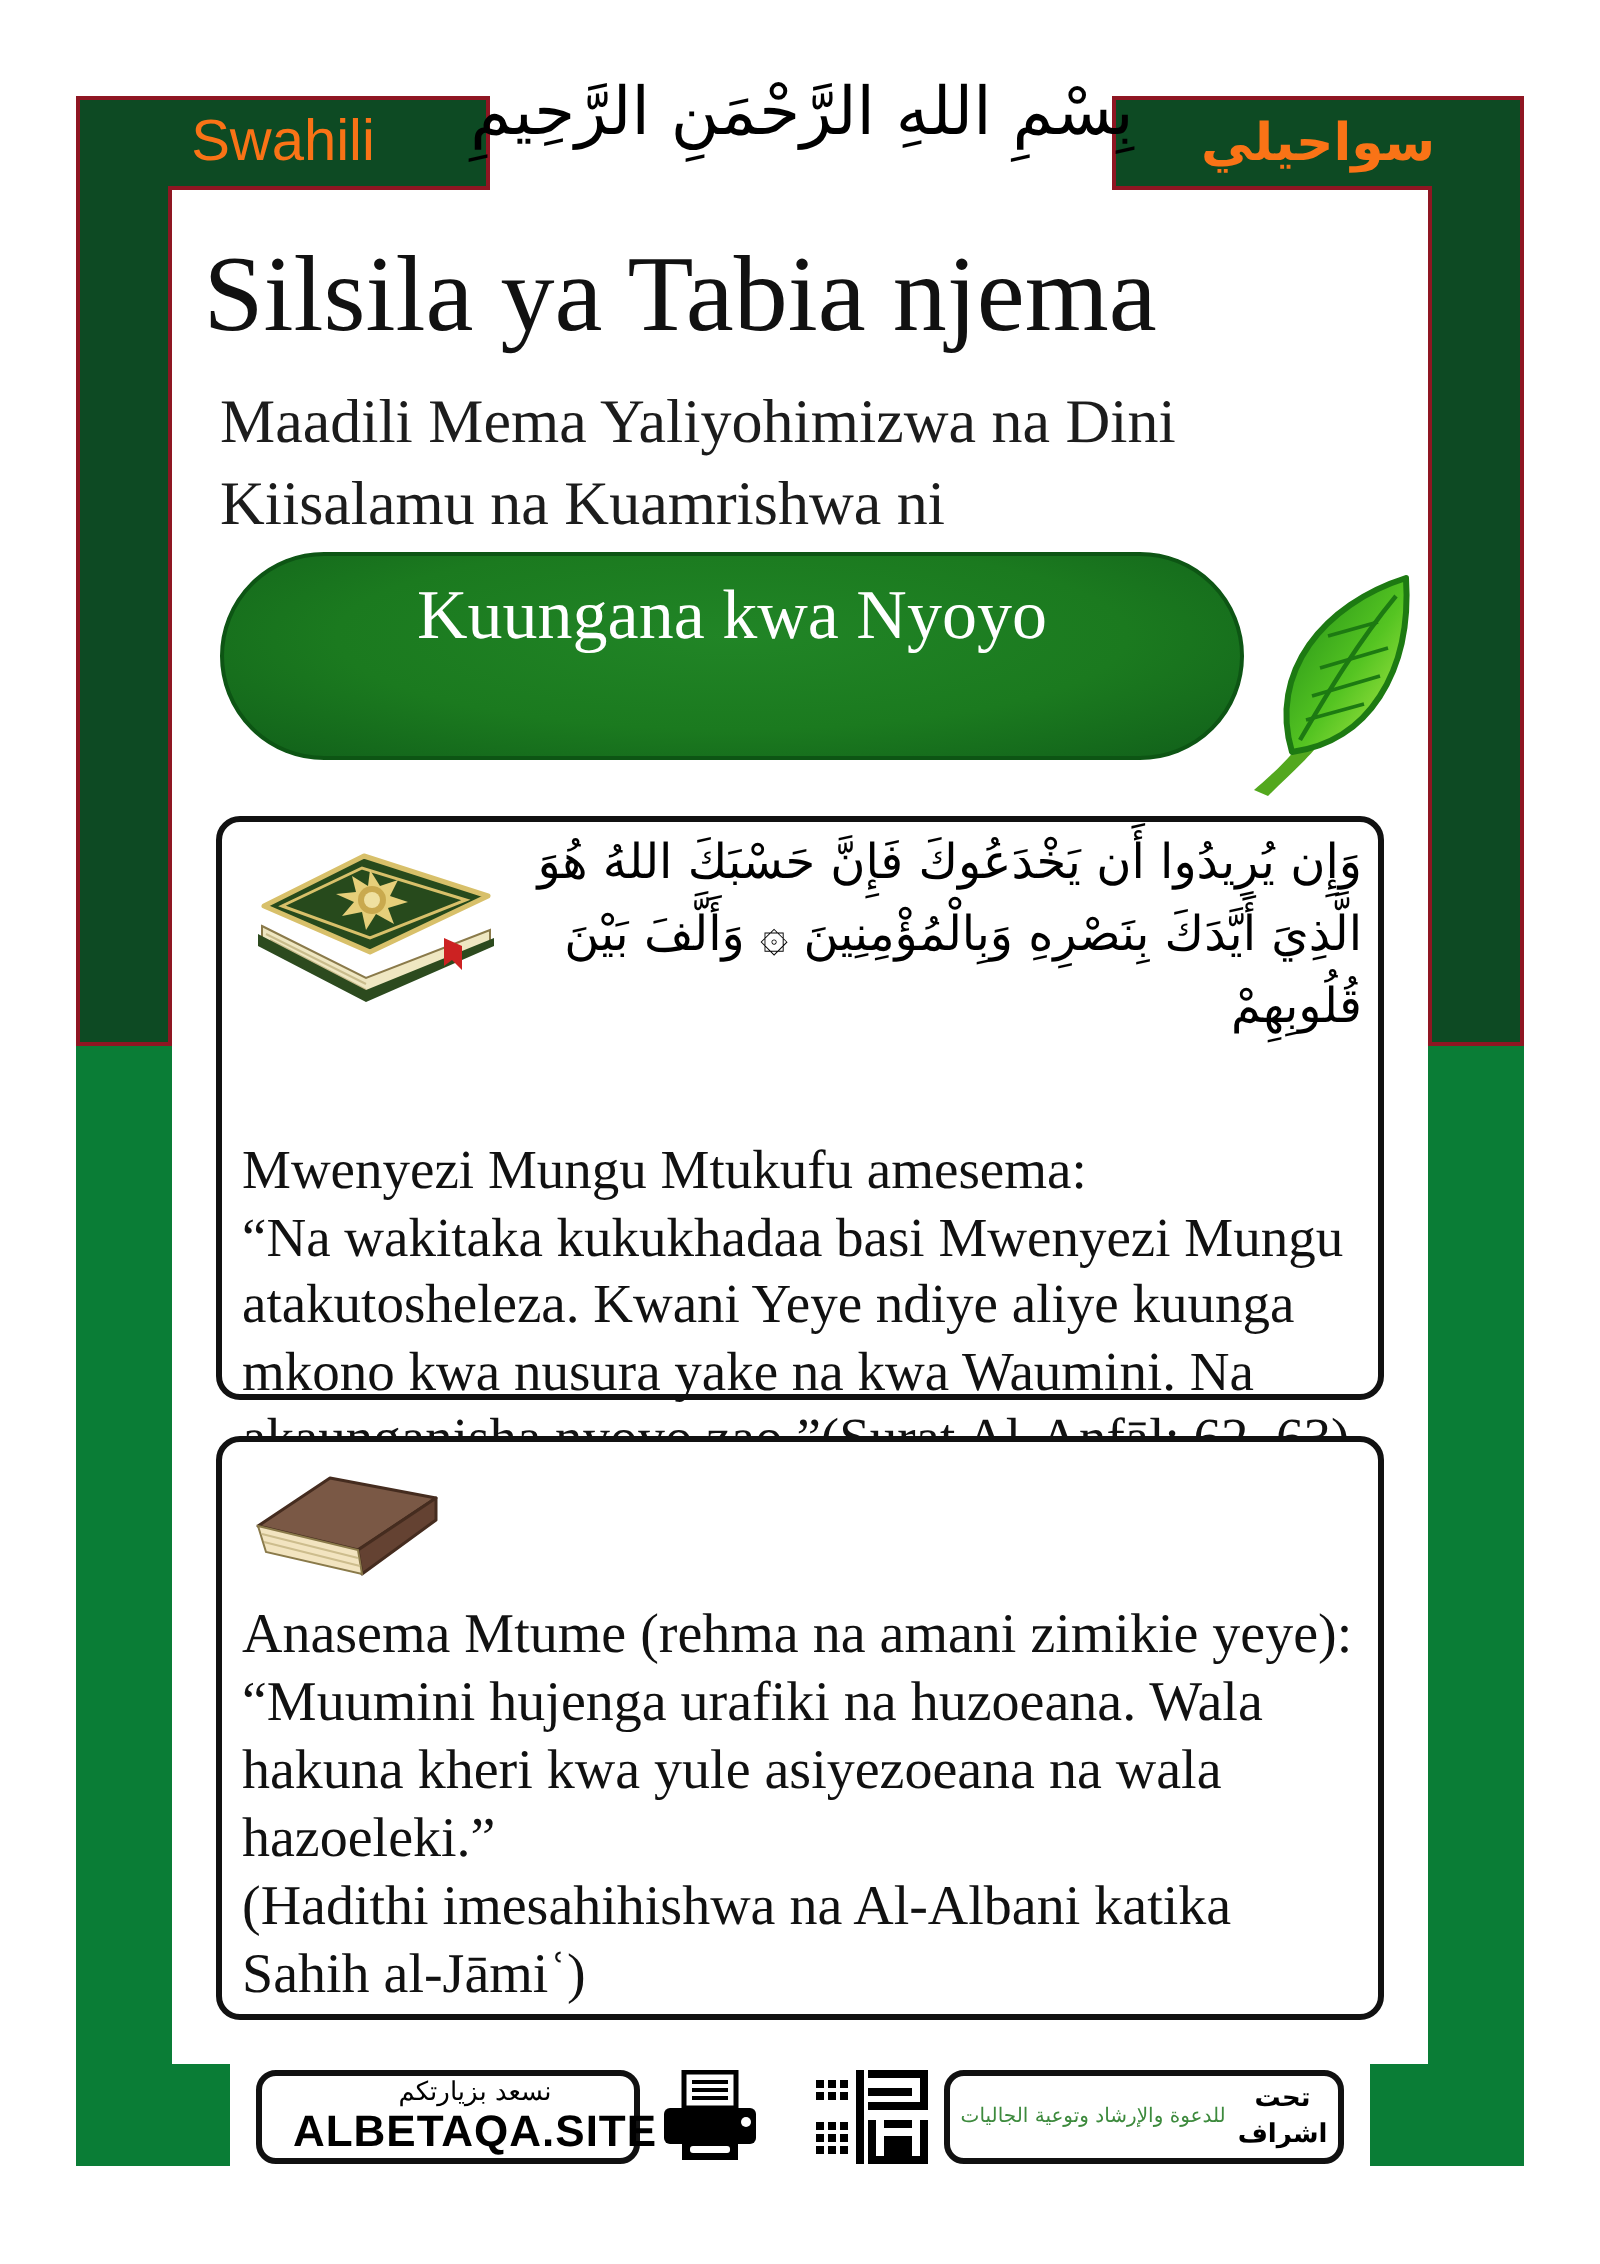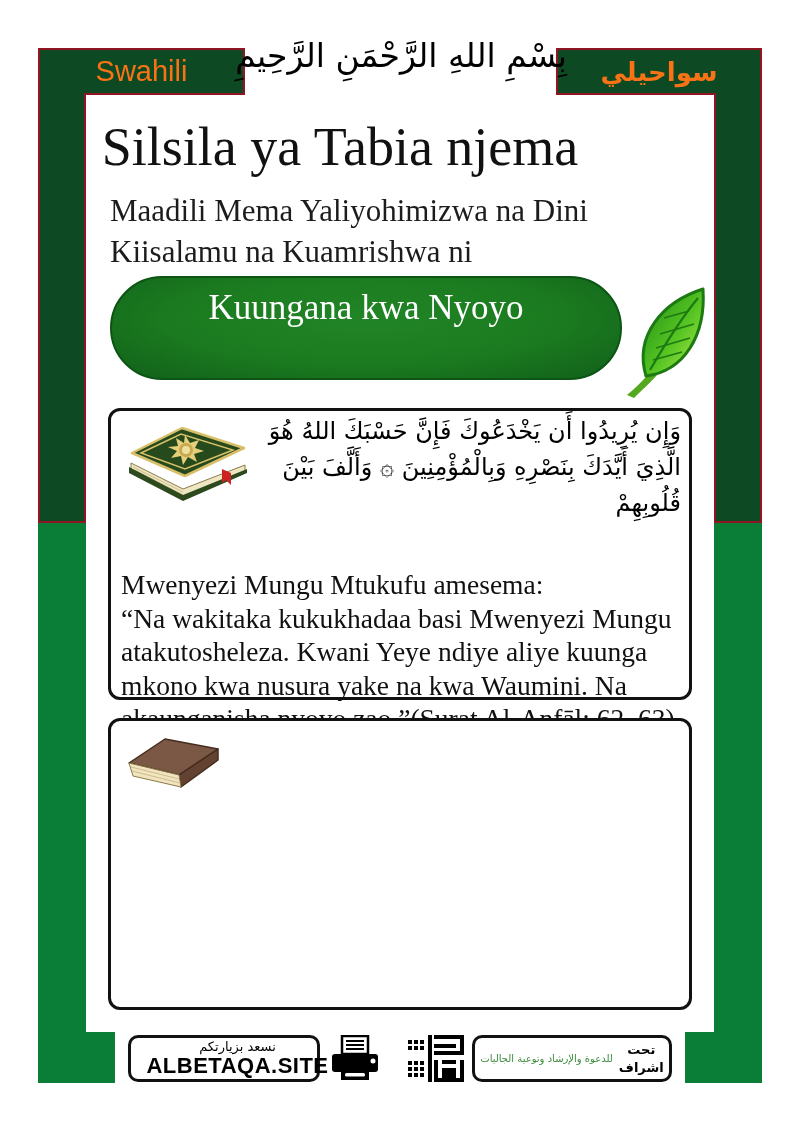--- a/index.html
+++ b/index.html
@@ -136,20 +136,25 @@
   </div>
 
   <div class="qbox hadith">
     <div class="book-icon-wrap">
       <svg width="102" height="72" viewBox="0 0 102 72">
         <path d="M8,34 L44,10 L97,20 L58,46 Z" fill="#7a5845" stroke="#452c1f" stroke-width="1.5" stroke-linejoin="round"></path>
         <path d="M58,46 L97,20 L97,31 L60,58 Z" fill="#644232" stroke="#452c1f" stroke-width="1.5" stroke-linejoin="round"></path>
         <path d="M8,34 L58,46 L60,58 L12,47 Z" fill="#f2e4c0" stroke="#8a7a4a" stroke-width="1"></path>
         <path d="M10,38 L58,50 M11,42 L59,54" stroke="#cdbd8d" stroke-width="1" fill="none"></path>
       </svg>
+    </div>
+    <div class="sw-text">
+      <span class="blk">Anasema Mtume (rehma na amani zimikie yeye):</span>
+      <span class="blk">“Muumini hujenga urafiki na huzoeana. Wala hakuna kheri kwa yule asiyezoeana na wala hazoeleki.”</span>
+      <span class="blk">(Hadithi imesahihishwa na Al-Albani katika Sahih al-Jāmiʿ)</span>
     </div>
   </div>
 
   <div class="footer">
     <div class="alb-box">
       <div class="alb-ar">نسعد بزيارتكم</div>
       <div class="alb-site">ALBETAQA.SITE</div>
     </div>
     <div class="printer-wrap">
       <svg width="52" height="47" viewBox="0 0 52 47">

